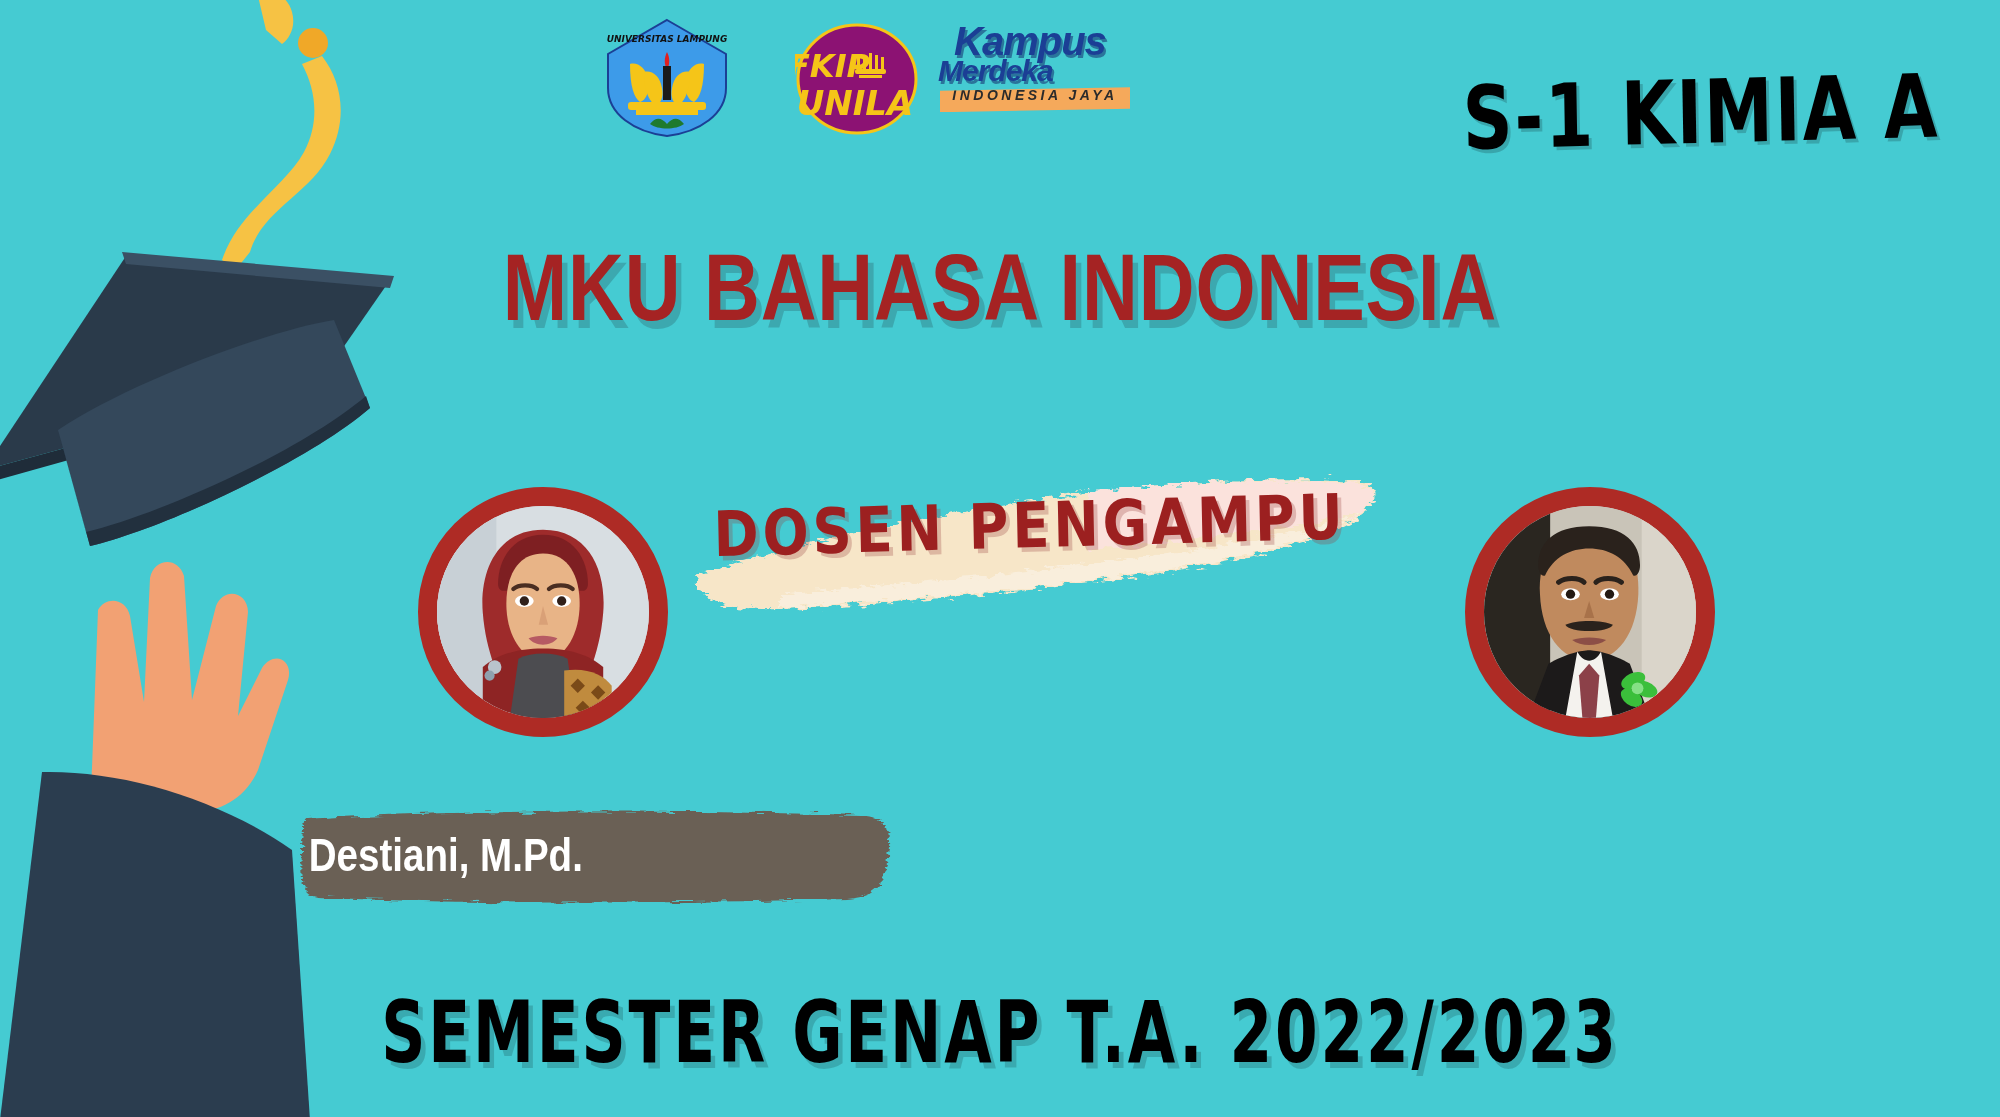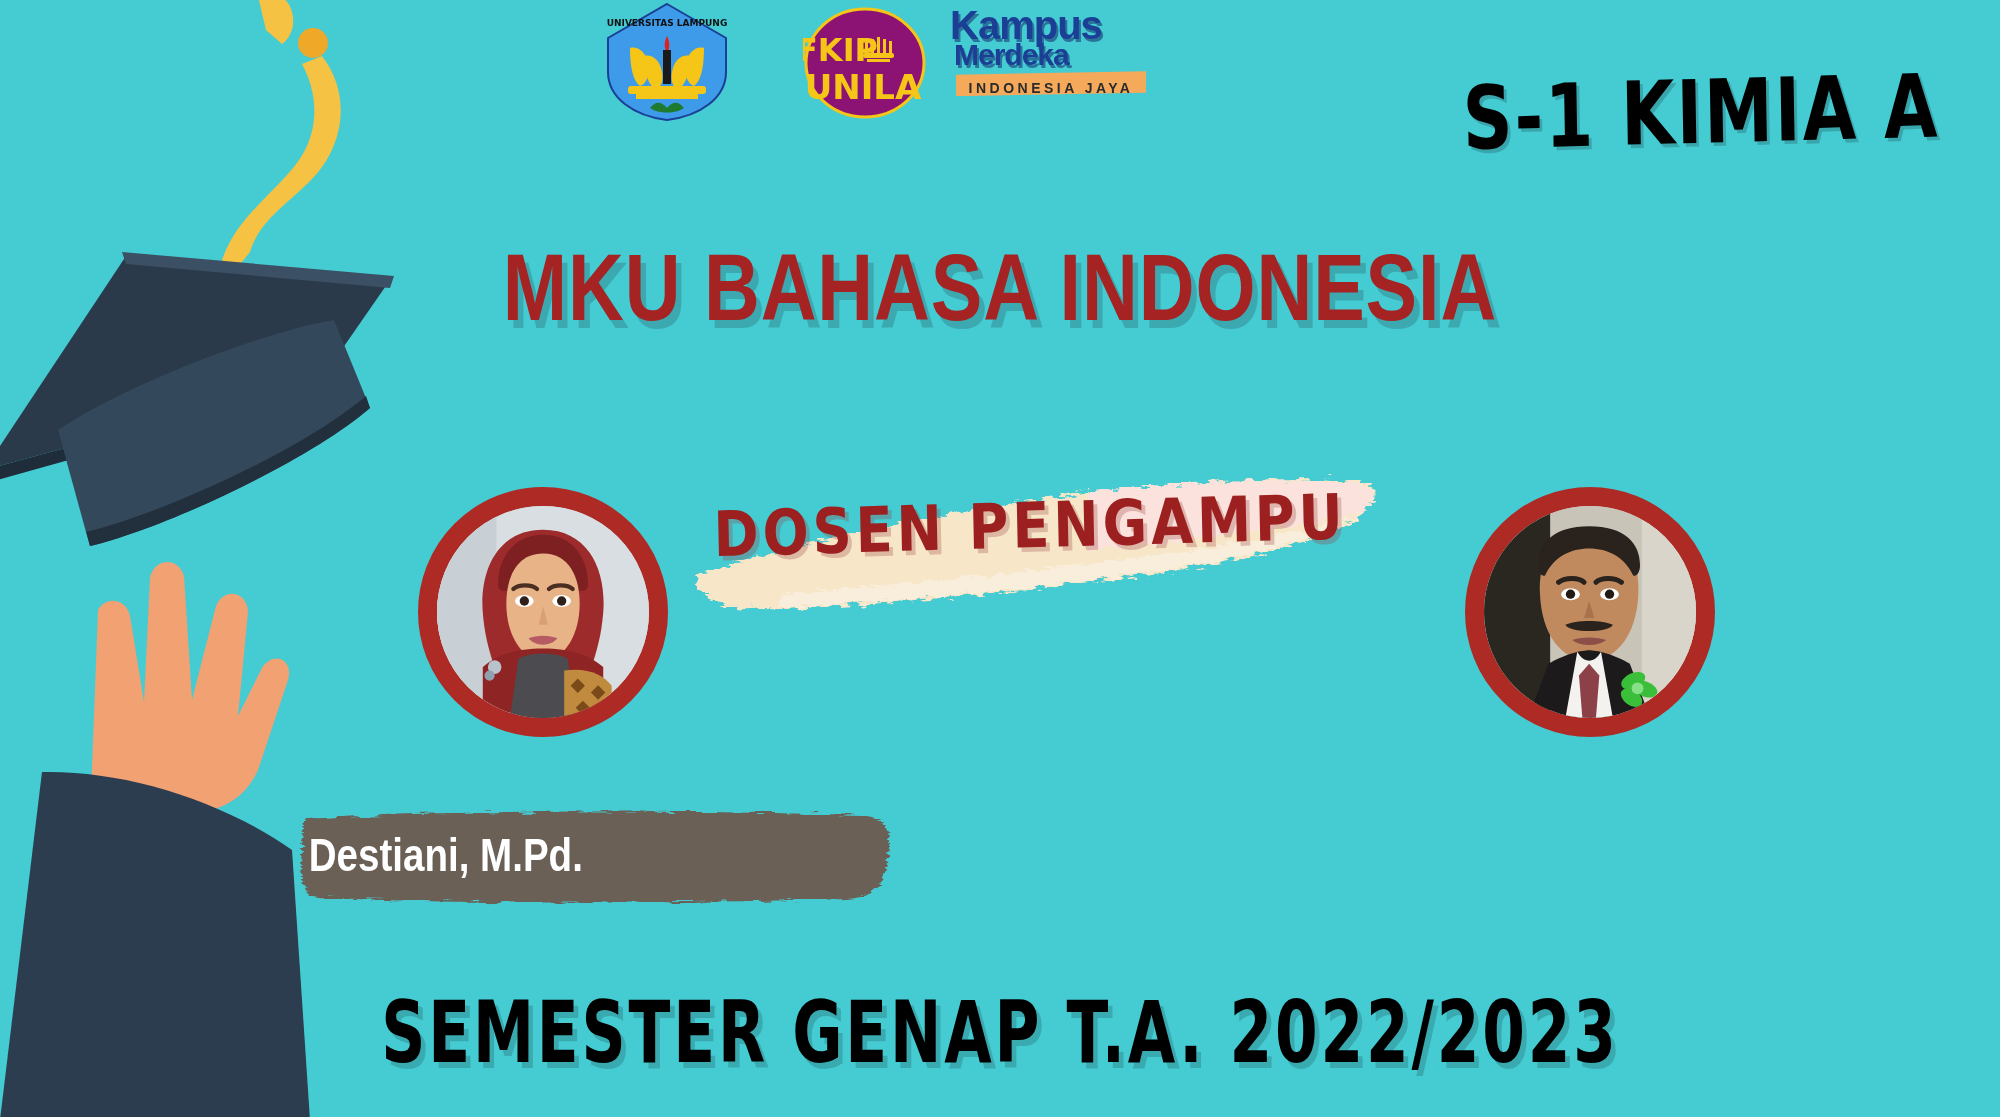--- a/index.html
+++ b/index.html
@@ -11,38 +11,38 @@
   }
   #stage { position:absolute; inset:0; background:#45CBD2; overflow:hidden; }
 
   
   .illo { position:absolute; pointer-events:none; }
   #grad-cap { left:-30px; top:-10px; width:470px; height:560px; }
   #arm-hand { left:-20px; top:520px; width:330px; height:600px; }
 
   
   #logo-row {
-    position:absolute; left:600px; top:2px;
-    display:flex; align-items:flex-start; gap:12px;
+    position:absolute; left:600px; top:18px;
+    display:flex; align-items:flex-start; gap:4px;font-style:italic;
   }
   .logo-box { position:relative; }
   #logo-unila { width:135px; height:120px; margin-left:0; }
   #logo-fkip  { width:125px; height:112px; margin-left:56px; margin-top:5px; }
   #logo-tutwuri { width:98px;  height:98px;  margin-left:60px; margin-top:12px; }
   #logo-kampus { margin-left:10px; margin-top:6px; width:205px; height:105px; position:relative; }
 
   .km-line { font-weight:bold; color:#1B3F95; letter-spacing:-1px; line-height:0.86; }
-  .km-kampus { font-size:40px; margin-left:0;
+  .km-kampus { font-size:40px; margin-left:20px;
                text-shadow:2px 3px 0 rgba(20,45,110,.55); }
   .km-merdeka { font-size:30px; margin-left:4px;
                text-shadow:2px 3px 0 rgba(20,45,110,.55); }
   .km-ribbon {
     margin-top:3px; margin-left:6px;
     background:#F5A95B; width:190px; height:25px;
-    display:flex; align-items:flex-end; justify-content:center;
+    display:flex; align-items:flex-start; justify-content:center;
     clip-path:polygon(0 14%,100% 0,100% 86%,0 100%);
   }
   .km-ribbon span { font-size:14px; font-weight:bold; color:#2B2B2B; letter-spacing:3.5px; }
 
   
   .grunge {
     font-family:"DejaVu Sans", sans-serif;
     font-weight:bold;
     color:#000;
     letter-spacing:2px;

